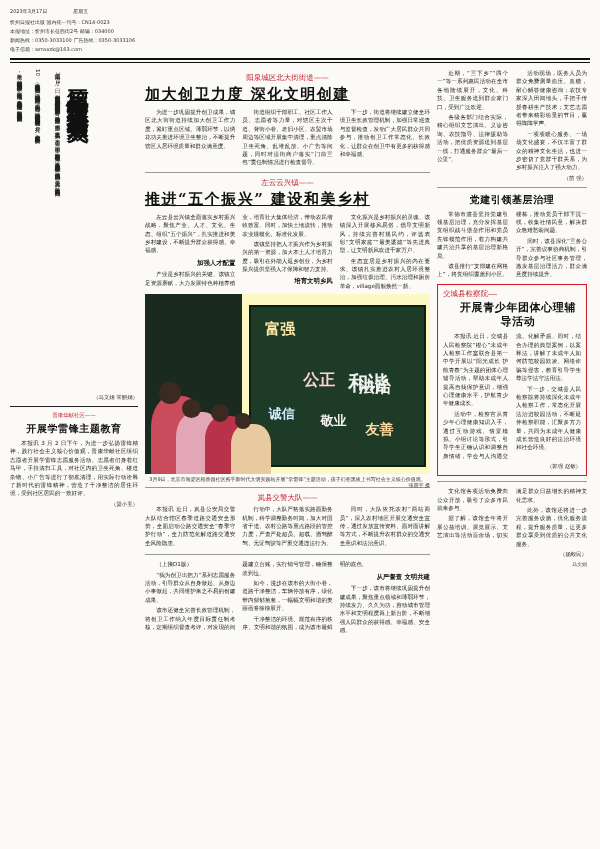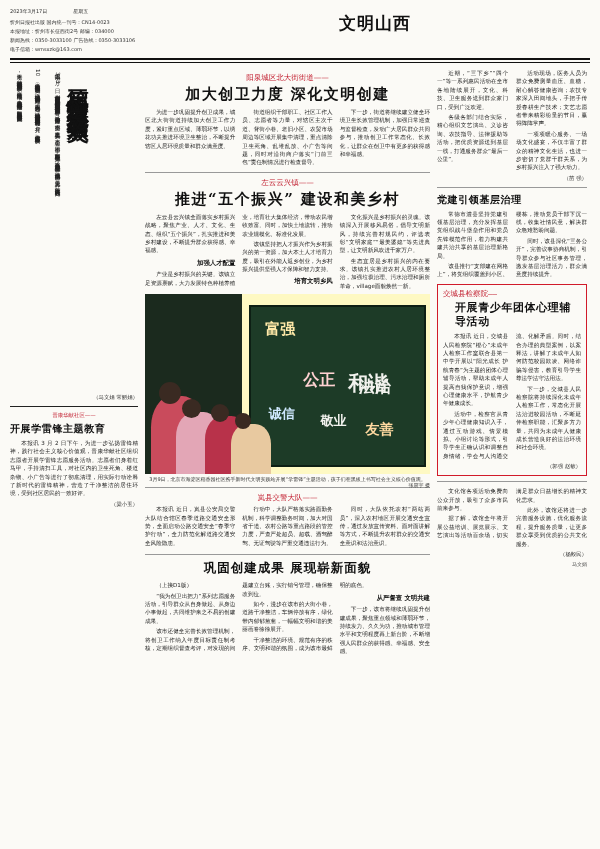--- a/index.html
+++ b/index.html
@@ -57,29 +57,29 @@
   .hbody p{margin:0 0 2px 0;text-indent:2em;}
 
   .byline{text-align:right;font-size:5.4px;color:#333;margin-top:3px;}
 
   .hr-thin{border-top:0.5px solid #999;margin:5px 0;}
   .hr-dark{border-top:1px solid #222;margin:5px 0;}
 
   .kicker{font-size:7.5px;color:#c0182a;font-family:"DejaVu Serif",serif;margin:4px 0 2px 0;}
   .h-main{
     font-family:"DejaVu Serif","Liberation Serif",serif;
-    font-weight:bold;font-size:15px;letter-spacing:1.5px;text-align:center;color:#111;margin:2px 0 4px 0;
+    font-weight:bold;font-size:15px;letter-spacing:1.5px;color:#111;margin:2px 0 4px 0;text-decoration:underline;
   }
   .h-sub{
     font-family:"DejaVu Serif","Liberation Serif",serif;
     font-weight:bold;font-size:12.5px;letter-spacing:1px;text-align:center;color:#111;margin:3px 0 4px 0;
   }
   .h-small{
     font-family:"DejaVu Serif","Liberation Serif",serif;
-    font-weight:bold;font-size:10px;letter-spacing:0.6px;text-align:left;color:#111;margin:3px 0 3px 0;
+    font-weight:bold;font-size:10px;letter-spacing:0.6px;text-align:center;color:#111;margin:3px 0 3px 0;
   }
   .subhead{font-family:"DejaVu Serif",serif;font-weight:bold;font-size:6.4px;text-align:right;margin:4px 0 2px 0;color:#111;}
   .cols2{column-count:2;column-gap:8px;}
   .cols3{column-count:3;column-gap:7px;}
 
   
   .photo-wrap{margin:4px 0 2px 0;}
   .photo{position:relative;width:100%;height:180px;overflow:hidden;background:#1b2a1e;}
   .board{position:absolute;left:34%;top:0;width:66%;height:100%;background:#fef9c3;}
   .board-inner{position:absolute;left:4%;top:6%;width:92%;height:88%;background:#1d3b27;border:2px solid #0d1f14;}
@@ -116,23 +116,20 @@
   <div class="masthead">
     <div class="mast-left">
       <div class="row1">
         <span>2023年3月17日</span>
         <span>星期五</span>
       </div>
       <div class="row">忻州日报社出版    国内统一刊号：CN14-0023</div>
       <div class="row">本报地址：忻州市长征西街2号  邮编：034000</div>
       <div class="row">新闻热线：0350-3033100   广告热线：0350-3033106</div>
       <div class="row">电子信箱：wmsxzk@163.com</div>
-    </div>
-    <div class="mast-center">
-      <div class="mast-title">文明山西</div>
     </div>
   </div>
   <div class="mast-rule"></div>
 
   <div class="grid">
 
     <div class="col-left">
       <div class="vflow">
         <div class="vbody" style="width:14px">近年来，我市持续深化拓展新时代文明实践中心建设，广泛开展道德模范、身边好人等先进典型选树宣传活动，以典型引路凝聚起全社会向上向善的强大正能量。</div>
         <div class="vbody" style="width:14px">10 名道德模范（提名奖）代表上台领奖，现场播放了他们的感人事迹短片，观众无不为之动容。活动现场还举行了新时代文明实践志愿服务项目大赛的颁奖环节，共有20个优秀志愿服务项目获奖。</div>
@@ -207,21 +204,20 @@
 
       <div class="kicker center">岚县交警大队——</div>
       <div class="hbody cols3">
         <p>本报讯  近日，岚县公安局交警大队结合辖区春季道路交通安全形势，全面启动公路交通安全“春季守护行动”，全力防范化解道路交通安全风险隐患。</p>
         <p>行动中，大队严格落实路面勤务机制，科学调整勤务时间，加大对国省干道、农村公路等重点路段的管控力度，严查严处超员、超载、酒驾醉驾、无证驾驶等严重交通违法行为。</p>
         <p>同时，大队依托农村“两站两员”，深入农村地区开展交通安全宣传，通过发放宣传资料、面对面讲解等方式，不断提升农村群众的交通安全意识和法治意识。</p>
       </div>
 
       <div class="hr-thin"></div>
 
-      <div class="h-sub">巩固创建成果  展现崭新面貌</div>
       <div class="hbody cols3">
         <p>（上接D1版）</p>
         <p>“我为创卫出把力”系列志愿服务活动，引导群众从自身做起、从身边小事做起，共同维护来之不易的创建成果。</p>
         <p>该市还健全完善长效管理机制，将创卫工作纳入年度目标责任制考核，定期组织督查考评，对发现的问题建立台账，实行销号管理，确保整改到位。</p>
         <p>如今，漫步在该市的大街小巷，道路干净整洁，车辆停放有序，绿化带内郁郁葱葱，一幅幅文明和谐的美丽画卷徐徐展开。</p>
         <p>干净整洁的环境、规范有序的秩序、文明和谐的氛围，成为该市最鲜明的底色。</p>
         <div class="subhead">从严督查  文明共建</div>
         <p>下一步，该市将继续巩固提升创建成果，聚焦重点领域和薄弱环节，持续发力、久久为功，推动城市管理水平和文明程度再上新台阶，不断增强人民群众的获得感、幸福感、安全感。</p>
       </div>
     </div>

